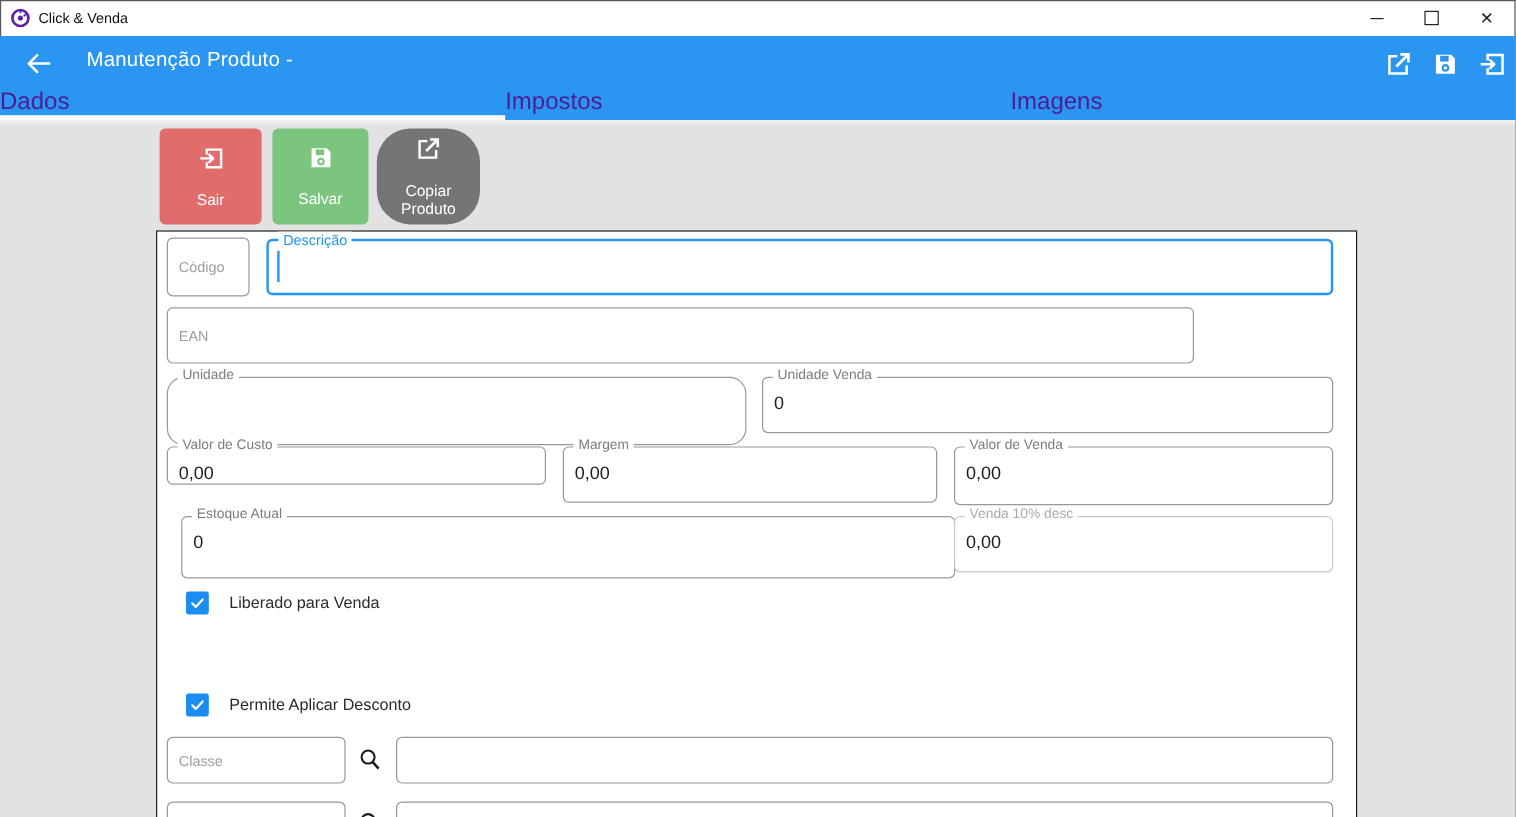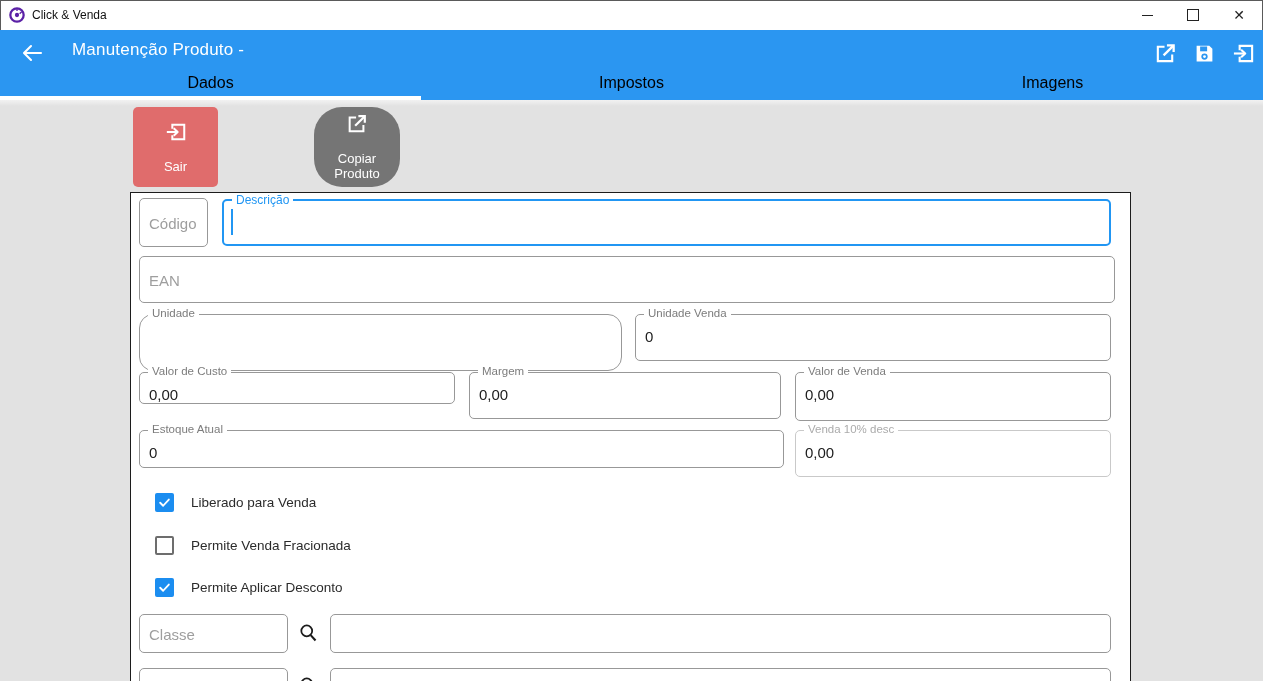--- a/index.html
+++ b/index.html
@@ -15,38 +15,38 @@
   .winbtn.min{left:1124px}.winbtn.max{left:1170px}.winbtn.close{left:1216px}
   .glyph-min{display:block;width:11px;height:1px;background:#222;}
   .glyph-max{display:block;width:10px;height:10px;border:1px solid #222;background:transparent;}
   .glyph-close{font-size:14px;color:#222;line-height:1;}
   
   #appbar{position:absolute;left:0;top:30px;width:1263px;height:70px;background:#2b96f1;}
   #back-btn{position:absolute;left:18px;top:9px;width:28px;height:28px;display:flex;align-items:center;justify-content:center;}
   #appbar .title{position:absolute;left:72px;top:10px;font-size:17px;color:#ffffff;letter-spacing:.2px;}
   .bar-ic{position:absolute;top:11px;width:24px;height:24px;display:flex;align-items:center;justify-content:center;}
   #ic-copy{left:1153px}#ic-save{left:1192px}#ic-exit{left:1231px}
-  .tab{position:absolute;top:44px;width:421px;height:22px;text-align:center;font-size:16px;color:#000000;}
+  .tab{position:absolute;top:44px;width:421px;height:22px;font-size:20px;color:#4c1d95;}
   #tab-indicator{position:absolute;left:0;top:66px;width:421px;height:4px;background:#ffffff;}
   
   #content{position:absolute;left:0;top:100px;width:1263px;height:581px;
            background:linear-gradient(#f2f2f2, #e2e2e2 6px);}
   
   .tbtn{position:absolute;top:7px;height:80px;border-radius:5px;display:flex;flex-direction:column;
         align-items:center;justify-content:center;gap:16px;color:#fff;font-size:13px;text-align:center;line-height:15px;cursor:default;}
   #btn-sair{left:133px;width:85px;background:#e06c6c;}
   #btn-salvar{left:227px;width:80px;background:#7cc57e;}
   #btn-copiar{left:314px;width:86px;background:#757575;border-radius:28px;}
   
   #panel{position:absolute;left:130px;top:92px;width:999px;height:540px;background:#fff;border:1px solid #1c1c1c;}
   
   .field{position:absolute;background:#fff;border:1px solid #989898;border-radius:5px;box-sizing:border-box;}
   .field .lbl{position:absolute;top:-8px;left:8px;background:#fff;padding:0 4px;font-size:11.5px;color:#7c7c7c;white-space:nowrap;}
   .field .val{position:absolute;left:9px;top:13px;font-size:15px;color:#1c1c1c;}
-  .field .ph{position:absolute;left:9px;top:50%;transform:translateY(-50%);font-size:15px;color:#9e9e9e;}
+  .field .ph{position:absolute;left:9px;top:50%;transform:translateY(-50%);font-size:12px;color:#9e9e9e;}
   .field.focused{border:2px solid #2196f3;}
   .field.focused .lbl{color:#2196f3;font-size:12px;}
   .field.disabled{border-color:#c9c9c9;}
   .field.disabled .lbl{color:#ababab;}
   .caret{position:absolute;left:7px;top:8px;width:2px;height:26px;background:#2196f3;}
   
   .cbrow{position:absolute;left:155px;display:flex;align-items:center;gap:17px;}
   .cb{width:19px;height:19px;border-radius:2px;border:2px solid #6d6d6d;background:#fff;box-sizing:border-box;
       display:flex;align-items:center;justify-content:center;}
   .cbrow.checked .cb{border:none;background:#1b8df0;}
@@ -118,40 +118,49 @@
   <div id="content">
 
     <div class="tbtn" id="btn-sair">
       <svg width="22" height="22" viewBox="0 0 24 24">
         <path d="M8 8.5V4h13v16H8v-4.5" fill="none" stroke="#fff" stroke-width="2.2"></path>
         <path d="M2 12h11" stroke="#fff" stroke-width="2.2"></path>
         <path d="M9.5 8l4.3 4-4.3 4" fill="none" stroke="#fff" stroke-width="2.2" stroke-linejoin="round"></path>
       </svg>
       <span>Sair</span>
     </div>
+    <div class="tbtn" id="btn-salvar">
+      <svg width="21" height="21" viewBox="0 0 24 24" style="--bg:#7cc57e">
+        <path d="M3 3h14.5L21 6.5V21H3z" fill="#fff"></path>
+        <rect x="7" y="4" width="8" height="5.5" fill="var(--bg)"></rect>
+        <circle cx="12" cy="15.5" r="3.6" fill="var(--bg)"></circle>
+        <circle cx="12" cy="15.5" r="1.6" fill="#fff"></circle>
+      </svg>
+      <span>Salvar</span>
+    </div>
     <div class="tbtn" id="btn-copiar">
       <svg width="22" height="22" viewBox="0 0 24 24">
         <path d="M11 5H4v15h15v-7" fill="none" stroke="#fff" stroke-width="2.2"></path>
         <path d="M10 14L20 4" stroke="#fff" stroke-width="2.4" fill="none"></path>
         <path d="M13.5 3.5h7v7" fill="none" stroke="#fff" stroke-width="2.4"></path>
       </svg>
       <span style="width:60px">Copiar Produto</span>
     </div>
 
     <div id="panel"></div>
 
     <div class="field" style="left:139px;top:98px;width:69px;height:49px;">
       <span class="ph">Código</span>
     </div>
     <div class="field focused" style="left:222px;top:99px;width:889px;height:47px;">
       <span class="lbl">Descrição</span>
       <span class="caret"></span>
     </div>
 
-    <div class="field" style="left:139px;top:156px;width:976px;height:47px;">
+    <div class="field" style="left:139px;top:156px;width:856px;height:47px;">
       <span class="ph">EAN</span>
     </div>
 
     <div class="field" style="left:139px;top:214px;width:483px;height:57px;border-radius:14px;">
       <span class="lbl">Unidade</span>
     </div>
     <div class="field" style="left:635px;top:214px;width:476px;height:47px;">
       <span class="lbl">Unidade Venda</span>
       <span class="val">0</span>
     </div>
@@ -162,43 +171,37 @@
     </div>
     <div class="field" style="left:469px;top:272px;width:312px;height:47px;">
       <span class="lbl">Margem</span>
       <span class="val">0,00</span>
     </div>
     <div class="field" style="left:795px;top:272px;width:316px;height:49px;">
       <span class="lbl">Valor de Venda</span>
       <span class="val">0,00</span>
     </div>
 
-    <div class="field" style="left:139px;top:330px;width:645px;height:38px;">
+    <div class="field" style="left:151px;top:330px;width:645px;height:52px;">
       <span class="lbl">Estoque Atual</span>
       <span class="val">0</span>
     </div>
     <div class="field disabled" style="left:795px;top:330px;width:316px;height:47px;">
       <span class="lbl">Venda 10% desc</span>
       <span class="val">0,00</span>
     </div>
 
     <div class="cbrow checked" style="top:393px;">
       <span class="cb">
         <svg width="13" height="13" viewBox="0 0 24 24">
             <path d="M4 12.5l5.5 5.5L20 6.5" fill="none" stroke="#fff" stroke-width="3.4" stroke-linecap="round" stroke-linejoin="round"></path>
           </svg>
       </span>
       <span class="cbl">Liberado para Venda</span>
     </div>
-    <div class="cbrow" style="top:436px;">
-      <span class="cb">
-        
-      </span>
-      <span class="cbl">Permite Venda Fracionada</span>
-    </div>
     <div class="cbrow checked" style="top:478px;">
       <span class="cb">
         <svg width="13" height="13" viewBox="0 0 24 24">
             <path d="M4 12.5l5.5 5.5L20 6.5" fill="none" stroke="#fff" stroke-width="3.4" stroke-linecap="round" stroke-linejoin="round"></path>
           </svg>
       </span>
       <span class="cbl">Permite Aplicar Desconto</span>
     </div>
 
     <div class="field" style="left:139px;top:514px;width:149px;height:39px;">

